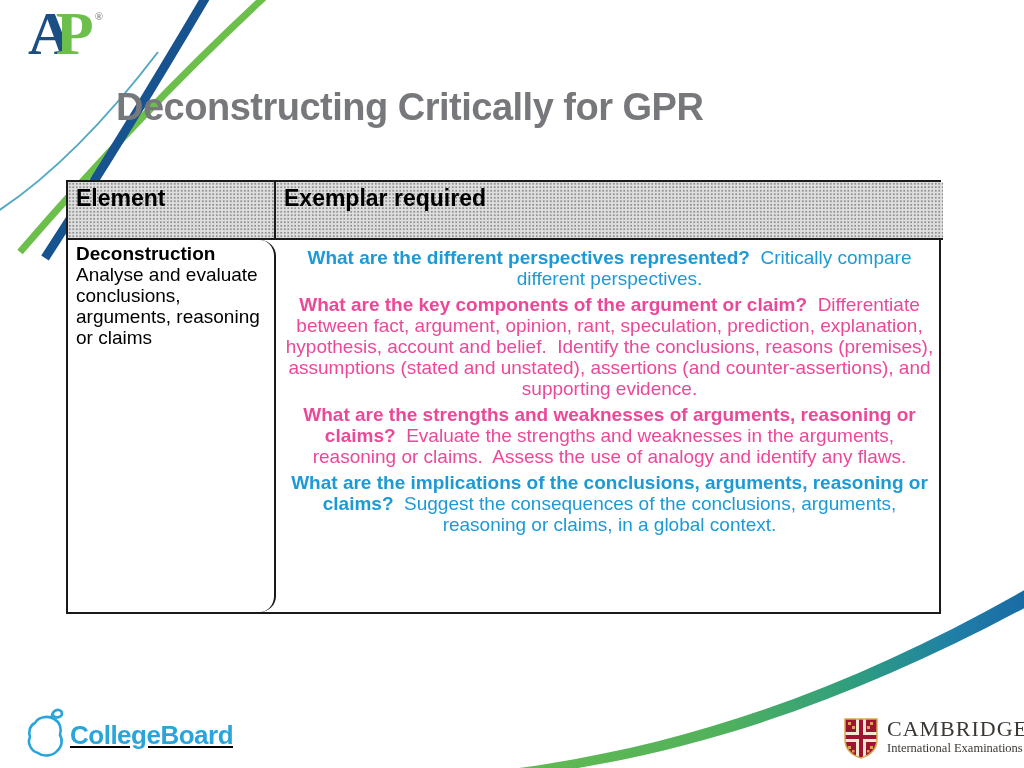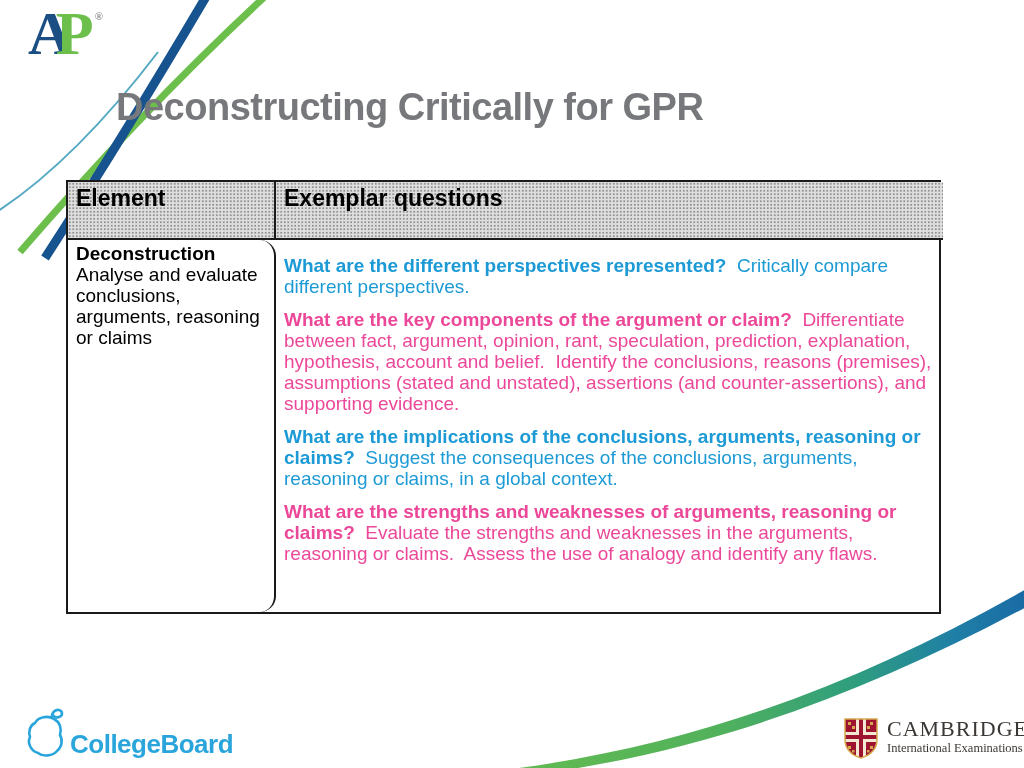--- a/index.html
+++ b/index.html
@@ -34,27 +34,27 @@
     background-color:#dedede;
     background-image:radial-gradient(#8f8f8f 0.8px, rgba(0,0,0,0) 0.9px);
     background-size:3.5px 3.5px;
     font-size:23px;font-weight:bold;color:#000;
     border-bottom:2px solid #1a1a1a;
   }
   .col1{border-right:2px solid #1a1a1a;}
   .body-cell{font-size:19px;line-height:21px;color:#000;border-radius:16px;}
   .element-title{font-weight:bold;}
   .element-desc{white-space:pre-wrap;}
-  .q{margin:12px 0 5px 0;white-space:pre-wrap;}
+  .q{margin:4px 0 5px 0;white-space:pre-wrap;text-align:center;}
   .q b{font-weight:bold;}
   .q.blue{color:var(--qblue);}
   .q.black{color:#ec4899;}
 
   
-  .cb-logo{position:absolute;left:24px;top:706px;display:flex;align-items:flex-end;}
+  .cb-logo{position:absolute;left:24px;top:706px;display:flex;align-items:flex-start;text-decoration:underline;}
   .cb-text{font-size:26px;font-weight:bold;color:var(--cbblue);letter-spacing:-0.5px;margin-left:-6px;margin-top:14px;}
 
   
   .cam-logo{position:absolute;left:843px;top:717px;display:flex;align-items:flex-start;}
   .cam-texts{margin-left:8px;font-family:"Liberation Serif",serif;color:var(--camdark);}
   .cam-line1{font-size:22px;letter-spacing:1px;line-height:24px;}
   .cam-line2{font-size:12.5px;line-height:14px;}
 </style>
 </head>
 <body>
@@ -81,33 +81,33 @@
   </svg>
 
   <div class="ap-logo">
     <span class="a">A</span><span class="p">P</span><span class="reg">®</span>
   </div>
 
   <div class="title">Deconstructing Critically for GPR</div>
 
   <div class="gpr-table">
     <div class="cell hdr col1">Element</div>
-    <div class="cell hdr">Exemplar questions</div>
+    <div class="cell hdr">Exemplar required</div>
 
     <div class="cell body-cell col1">
       <div class="element-title">Deconstruction</div>
       <div class="element-desc">Analyse and evaluate conclusions, arguments, reasoning or claims</div>
     </div>
 
     <div class="cell body-cell">
 
     <p class="q blue"><b>What are the different perspectives represented?</b><span>  Critically compare different perspectives.</span></p>
         <p class="q black"><b>What are the key components of the argument or claim?</b><span>  Differentiate between fact, argument, opinion, rant, speculation, prediction, explanation, hypothesis, account and belief.  Identify the conclusions, reasons (premises), assumptions (stated and unstated), assertions (and counter-assertions), and supporting evidence.</span></p>
+        <p class="q black"><b>What are the strengths and weaknesses of arguments, reasoning or claims?</b><span>  Evaluate the strengths and weaknesses in the arguments, reasoning or claims.  Assess the use of analogy and identify any flaws.</span></p>
         <p class="q blue"><b>What are the implications of the conclusions, arguments, reasoning or claims?</b><span>  Suggest the consequences of the conclusions, arguments, reasoning or claims, in a global context.</span></p>
-        <p class="q black"><b>What are the strengths and weaknesses of arguments, reasoning or claims?</b><span>  Evaluate the strengths and weaknesses in the arguments, reasoning or claims.  Assess the use of analogy and identify any flaws.</span></p>
       </div>
   </div>
 
   <div class="cb-logo">
     <svg width="52" height="54" viewBox="0 0 52 54">
       <path d="M 30,13 C 24,9 14,11 11,17 C 6,19 4,26 6,31 C 3,37 7,45 14,47 C 19,51 29,50 33,45 C 38,41 39,34 36,29 C 38,23 36,16 30,13 Z" fill="none" stroke="#29A5DC" stroke-width="2.6"></path>
       <path d="M 28,13 C 27,7 31,3 35,4 C 39,5 39,10 35,11 C 32,12 30,11 29,9" fill="none" stroke="#29A5DC" stroke-width="2.6"></path>
     </svg>
     <div class="cb-text">CollegeBoard</div>
   </div>

